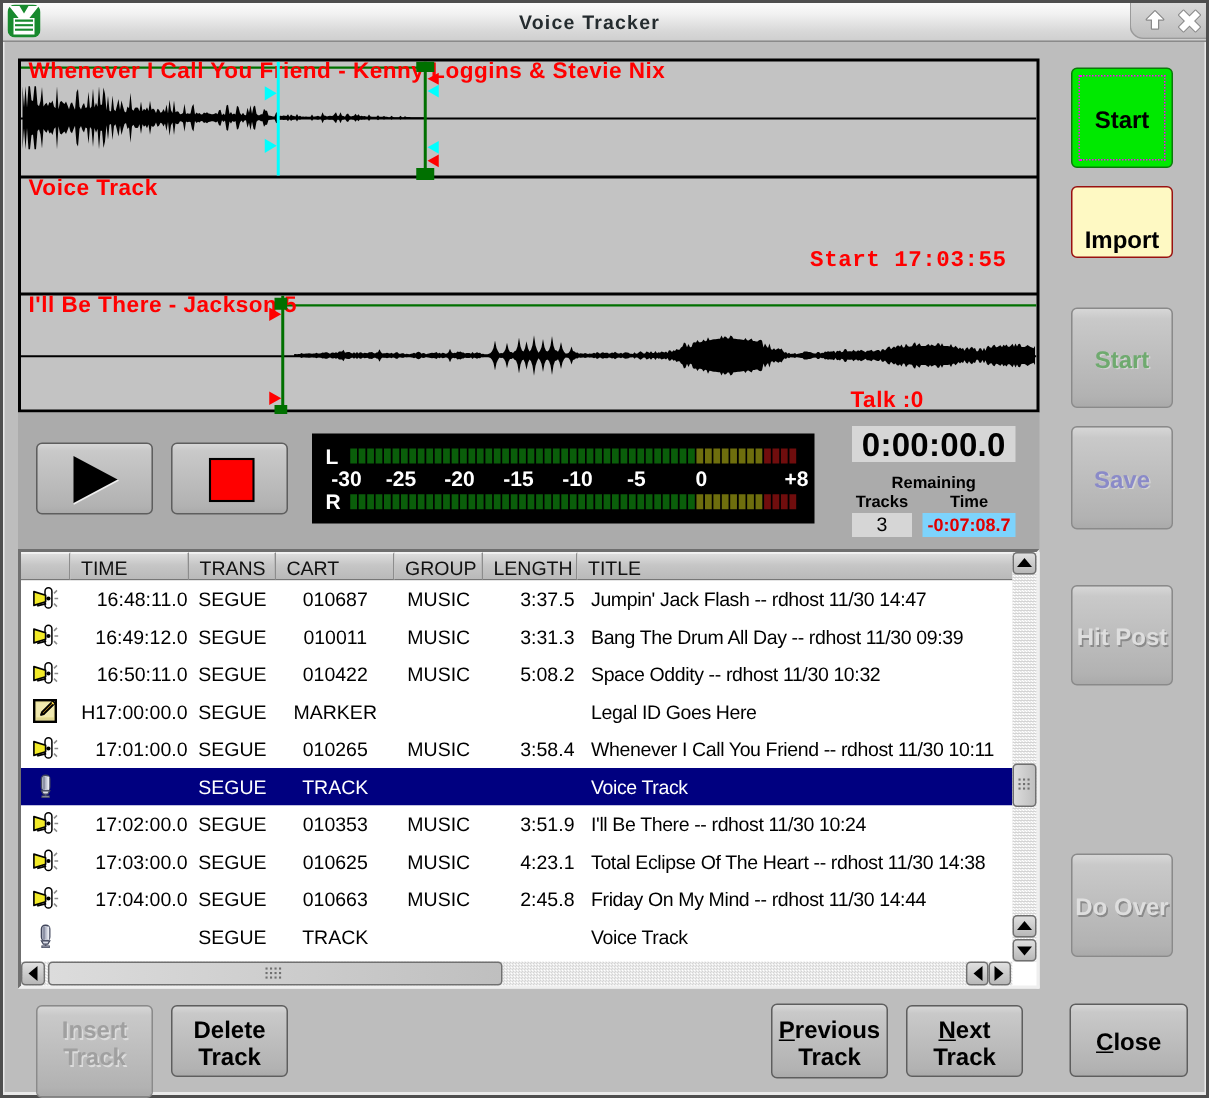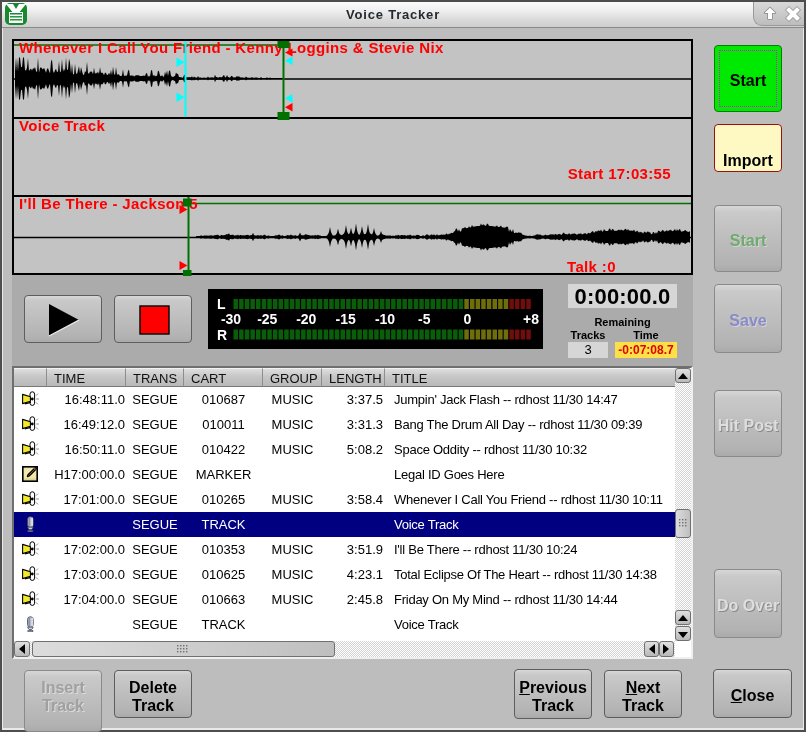--- a/index.html
+++ b/index.html
@@ -24,21 +24,21 @@
 .psvg { position:absolute; left:0; top:0; }
 .rtxt { position:absolute; font-weight:bold; font-size:15px; letter-spacing:0.35px; line-height:16px; color:#f00; white-space:pre; }
 
 #tstrip { left:12px; top:275px; width:681px; height:91px; background:#ababab; }
 .qbtn { position:absolute; border:1px solid #5e5e5e; border-radius:4px; background:linear-gradient(#d7d7d7,#c9c9c9 10%,#b2b2b2 90%,#aaa); }
 #meter { left:208px; top:289px; width:335px; height:60px; background:#000; }
 .mtxt { font:bold 14px "Liberation Sans",sans-serif; fill:#fff; }
 #tmr { left:568px; top:284px; width:109px; height:24px; background:#d6d6d6; font-weight:bold; font-size:22px; color:#000; text-align:center; line-height:25px; letter-spacing:0.2px; }
 .slab { position:absolute; font-weight:bold; font-size:11px; color:#000; }
 #box3 { left:568px; top:342px; width:40px; height:16px; background:#d6d6d6; font-size:13px; color:#000; text-align:center; line-height:16px; }
-#boxt { left:615px; top:342px; width:62px; height:16px; background:#fde047; font-weight:bold; font-size:12px; color:#e00000; text-align:center; line-height:16px; }
+#boxt { left:615px; top:342px; width:62px; height:16px; background:#7dd3fc; font-weight:bold; font-size:12px; color:#e00000; text-align:center; line-height:16px; }
 
 #tbl { left:12px; top:366px; width:681px; height:293px; background:#fff; border:2px solid; border-color:#6f6f6f #efefef #efefef #6f6f6f; }
 .hcell { position:absolute; top:0px; height:19px; background:linear-gradient(#dedede,#c6c6c6 45%,#b9b9b9); border-right:1px solid #8d8d8d; border-top:1px solid #f2f2f2; border-bottom:1px solid #777; font-size:13px; color:#111; line-height:19px; padding-left:7px; }
 #tview { position:absolute; left:0px; top:19px; width:661px; height:254px; background:#fff; overflow:hidden; }
 .trow { position:absolute; left:0; width:661px; height:25px; background:#fff; color:#000; font-size:13px; line-height:25px; }
 .trow.sel { background:#000080; color:#fff; }
 .trow div { position:absolute; top:0; height:25px; }
 .c-ic { left:0; width:33px; } .c-ic svg { position:absolute; left:8px; top:4px; }
 .c-time { left:33px; width:78px; text-align:right; }
 .c-trans { left:112px; width:58px; text-align:center; }
@@ -94,21 +94,21 @@
       <rect x="263.5" y="0" width="12" height="7" fill="#007000"></rect>
       <rect x="263.5" y="71" width="12" height="8" fill="#007000"></rect>
       <polygon points="278.5,7.5 278.5,15.5 271,11.5" fill="#f00"></polygon>
       <polygon points="278.5,15.5 278.5,24 271,19.7" fill="#0ff"></polygon>
       <polygon points="278.5,53 278.5,61.5 271,57.2" fill="#0ff"></polygon>
       <polygon points="278.5,62 278.5,70.5 271,66.2" fill="#f00"></polygon>
     </svg>
   </div>
   <div class="panel" id="p2">
     <div class="rtxt" style="left:5px;top:-1px;">Voice Track</div>
-    <div class="rtxt" style="right:20px;top:47px;">Start 17:03:55</div>
+    <div class="rtxt" style="right:20px;top:47px;font-family:Liberation Mono, monospace;">Start 17:03:55</div>
   </div>
   <div class="panel" id="p3">
     <svg class="psvg" width="677" height="79" style="z-index:1;">
       <line x1="0" y1="40.5" x2="677" y2="40.5" stroke="#000" stroke-width="1.4"></line>
       <polygon points="182.0,39.2 183.0,39.0 184.0,39.1 185.0,39.0 186.0,39.0 187.0,38.3 188.0,38.8 189.0,38.9 190.0,38.6 191.0,38.6 192.0,38.5 193.0,38.6 194.0,38.8 195.0,38.6 196.0,38.6 197.0,38.2 198.0,38.6 199.0,38.7 200.0,38.5 201.0,38.0 202.0,38.2 203.0,37.8 204.0,37.8 205.0,38.4 206.0,38.9 207.0,38.1 208.0,38.0 209.0,38.4 210.0,37.9 211.0,38.3 212.0,37.3 213.0,37.3 214.0,37.3 215.0,36.2 216.0,38.1 217.0,37.9 218.0,37.7 219.0,37.7 220.0,38.3 221.0,38.7 222.0,37.9 223.0,38.6 224.0,37.6 225.0,38.7 226.0,37.9 227.0,38.0 228.0,38.6 229.0,38.2 230.0,38.3 231.0,38.5 232.0,37.9 233.0,37.9 234.0,37.7 235.0,38.4 236.0,38.6 237.0,38.0 238.0,37.9 239.0,35.8 240.0,37.9 241.0,38.6 242.0,38.5 243.0,38.5 244.0,38.1 245.0,38.5 246.0,38.6 247.0,38.1 248.0,38.8 249.0,38.5 250.0,37.8 251.0,37.8 252.0,38.8 253.0,38.9 254.0,38.5 255.0,38.5 256.0,39.2 257.0,38.9 258.0,39.0 259.0,39.1 260.0,38.9 261.0,38.6 262.0,38.2 263.0,38.6 264.0,37.9 265.0,37.5 266.0,37.9 267.0,38.9 268.0,38.3 269.0,38.5 270.0,39.2 271.0,38.9 272.0,38.7 273.0,38.3 274.0,38.1 275.0,38.4 276.0,38.2 277.0,37.6 278.0,38.6 279.0,38.2 280.0,38.9 281.0,38.1 282.0,38.4 283.0,38.9 284.0,38.7 285.0,37.8 286.0,35.5 287.0,37.8 288.0,38.5 289.0,38.1 290.0,38.4 291.0,37.3 292.0,37.6 293.0,37.4 294.0,38.0 295.0,38.0 296.0,38.6 297.0,38.4 298.0,38.4 299.0,38.3 300.0,38.8 301.0,37.7 302.0,38.6 303.0,38.3 304.0,37.8 305.0,38.4 306.0,38.2 307.0,39.0 308.0,38.9 309.0,39.1 310.0,39.1 311.0,39.1 312.0,38.9 313.0,38.4 314.0,37.2 315.0,35.0 316.0,30.0 317.0,35.0 318.0,37.2 319.0,38.7 320.0,38.3 321.0,38.5 322.0,37.6 323.0,35.8 324.0,31.5 325.0,35.8 326.0,37.6 327.0,37.7 328.0,38.3 329.0,37.2 330.0,36.6 331.0,34.0 332.0,28.0 333.0,34.0 334.0,36.6 335.0,37.3 336.0,35.2 337.0,30.5 338.0,35.2 339.0,37.3 340.0,36.2 341.0,33.2 342.0,26.5 343.0,33.2 344.0,36.2 345.0,38.1 346.0,36.9 347.0,34.5 348.0,29.0 349.0,34.5 350.0,36.9 351.0,37.3 352.0,36.4 353.0,33.5 354.0,27.0 355.0,33.5 356.0,36.4 357.0,36.7 358.0,37.5 359.0,35.5 360.0,31.0 361.0,35.5 362.0,37.5 363.0,38.6 364.0,38.6 365.0,38.3 366.0,37.0 367.0,34.0 368.0,37.0 369.0,37.4 370.0,38.1 371.0,38.0 372.0,38.8 373.0,38.5 374.0,38.6 375.0,38.8 376.0,38.3 377.0,38.7 378.0,39.0 379.0,38.6 380.0,38.9 381.0,38.7 382.0,38.1 383.0,38.7 384.0,37.7 385.0,38.2 386.0,38.8 387.0,38.1 388.0,37.9 389.0,38.3 390.0,38.2 391.0,38.1 392.0,38.8 393.0,38.5 394.0,38.0 395.0,38.4 396.0,37.5 397.0,38.2 398.0,38.7 399.0,38.7 400.0,38.2 401.0,38.9 402.0,38.2 403.0,37.8 404.0,38.0 405.0,38.1 406.0,38.9 407.0,38.9 408.0,39.0 409.0,37.9 410.0,38.9 411.0,38.7 412.0,37.8 413.0,37.2 414.0,37.8 415.0,38.6 416.0,38.6 417.0,37.4 418.0,37.6 419.0,38.3 420.0,37.2 421.0,38.3 422.0,38.4 423.0,37.0 424.0,38.5 425.0,37.9 426.0,38.2 427.0,37.4 428.0,37.6 429.0,38.0 430.0,37.3 431.0,38.3 432.0,36.5 433.0,36.7 434.0,37.7 435.0,36.5 436.0,37.0 437.0,35.7 438.0,36.1 439.0,36.1 440.0,34.6 441.0,34.0 442.0,31.3 443.0,31.9 444.0,34.5 445.0,32.3 446.0,34.5 447.0,34.4 448.0,31.5 449.0,31.1 450.0,31.3 451.0,29.7 452.0,31.2 453.0,31.1 454.0,30.9 455.0,29.3 456.0,30.5 457.0,30.3 458.0,27.9 459.0,29.8 460.0,29.6 461.0,29.4 462.0,29.2 463.0,29.1 464.0,29.0 465.0,28.9 466.0,28.8 467.0,26.6 468.0,28.6 469.0,27.4 470.0,27.5 471.0,28.7 472.0,28.7 473.0,26.6 474.0,27.1 475.0,28.8 476.0,28.9 477.0,29.0 478.0,29.1 479.0,29.2 480.0,29.4 481.0,29.5 482.0,29.6 483.0,28.3 484.0,29.9 485.0,30.0 486.0,29.4 487.0,28.6 488.0,30.3 489.0,30.4 490.0,30.6 491.0,30.7 492.0,29.9 493.0,29.5 494.0,30.0 495.0,34.7 496.0,32.0 497.0,33.8 498.0,35.0 499.0,32.0 500.0,35.9 501.0,36.1 502.0,35.2 503.0,36.3 504.0,35.6 505.0,35.2 506.0,36.0 507.0,35.4 508.0,37.0 509.0,38.1 510.0,37.7 511.0,38.8 512.0,38.2 513.0,39.0 514.0,38.8 515.0,38.9 516.0,38.4 517.0,39.1 518.0,38.9 519.0,38.7 520.0,38.4 521.0,38.4 522.0,37.4 523.0,37.4 524.0,37.3 525.0,37.7 526.0,37.6 527.0,38.0 528.0,38.5 529.0,38.6 530.0,38.6 531.0,37.7 532.0,37.7 533.0,38.6 534.0,38.1 535.0,38.3 536.0,37.3 537.0,37.6 538.0,37.2 539.0,37.5 540.0,37.4 541.0,37.4 542.0,36.8 543.0,38.3 544.0,36.9 545.0,37.2 546.0,36.7 547.0,37.9 548.0,37.5 549.0,35.9 550.0,35.6 551.0,37.3 552.0,37.1 553.0,37.2 554.0,37.4 555.0,36.1 556.0,37.2 557.0,37.4 558.0,36.5 559.0,37.0 560.0,36.2 561.0,36.7 562.0,37.1 563.0,37.9 564.0,36.8 565.0,36.8 566.0,36.7 567.0,36.2 568.0,37.4 569.0,37.1 570.0,36.6 571.0,36.3 572.0,36.4 573.0,37.5 574.0,35.8 575.0,35.9 576.0,36.6 577.0,35.5 578.0,34.4 579.0,34.0 580.0,35.9 581.0,34.8 582.0,34.0 583.0,34.8 584.0,33.5 585.0,33.4 586.0,34.2 587.0,32.6 588.0,34.6 589.0,34.5 590.0,32.1 591.0,33.5 592.0,34.1 593.0,34.0 594.0,33.9 595.0,32.0 596.0,31.2 597.0,33.7 598.0,32.6 599.0,31.8 600.0,33.7 601.0,33.7 602.0,33.7 603.0,33.7 604.0,33.0 605.0,32.4 606.0,33.6 607.0,32.6 608.0,33.1 609.0,33.6 610.0,33.3 611.0,31.8 612.0,31.9 613.0,33.6 614.0,31.9 615.0,33.6 616.0,33.6 617.0,33.7 618.0,33.6 619.0,34.0 620.0,32.4 621.0,34.4 622.0,34.7 623.0,33.5 624.0,34.5 625.0,35.7 626.0,34.6 627.0,35.6 628.0,35.0 629.0,36.8 630.0,35.1 631.0,34.5 632.0,36.1 633.0,34.9 634.0,34.2 635.0,35.5 636.0,35.0 637.0,37.1 638.0,37.2 639.0,35.1 640.0,35.2 641.0,37.0 642.0,34.9 643.0,36.8 644.0,34.1 645.0,33.5 646.0,34.7 647.0,34.8 648.0,33.4 649.0,32.8 650.0,34.5 651.0,34.4 652.0,33.7 653.0,33.2 654.0,34.5 655.0,32.9 656.0,33.6 657.0,32.6 658.0,34.2 659.0,34.1 660.0,33.3 661.0,32.1 662.0,34.2 663.0,32.0 664.0,34.0 665.0,32.4 666.0,32.1 667.0,34.4 668.0,34.4 669.0,34.3 670.0,33.9 671.0,33.0 672.0,33.6 673.0,34.4 674.0,34.7 675.0,35.1 676.0,33.7 676.0,46.3 675.0,44.9 674.0,45.3 673.0,45.6 672.0,46.4 671.0,47.0 670.0,46.1 669.0,45.7 668.0,45.6 667.0,45.6 666.0,47.9 665.0,47.6 664.0,46.0 663.0,48.0 662.0,45.8 661.0,47.9 660.0,46.7 659.0,45.9 658.0,45.8 657.0,47.4 656.0,46.4 655.0,47.1 654.0,45.5 653.0,46.8 652.0,46.3 651.0,45.6 650.0,45.5 649.0,47.2 648.0,46.6 647.0,45.2 646.0,45.3 645.0,46.5 644.0,45.9 643.0,43.2 642.0,45.1 641.0,43.0 640.0,44.8 639.0,44.9 638.0,42.8 637.0,42.9 636.0,45.0 635.0,44.5 634.0,45.8 633.0,45.1 632.0,43.9 631.0,45.5 630.0,44.9 629.0,43.2 628.0,45.0 627.0,44.4 626.0,45.4 625.0,44.3 624.0,45.5 623.0,46.5 622.0,45.3 621.0,45.6 620.0,47.6 619.0,46.0 618.0,46.4 617.0,46.3 616.0,46.4 615.0,46.4 614.0,48.1 613.0,46.4 612.0,48.1 611.0,48.2 610.0,46.7 609.0,46.4 608.0,46.9 607.0,47.4 606.0,46.4 605.0,47.6 604.0,47.0 603.0,46.3 602.0,46.3 601.0,46.3 600.0,46.3 599.0,48.2 598.0,47.4 597.0,46.3 596.0,48.8 595.0,48.0 594.0,46.1 593.0,46.0 592.0,45.9 591.0,46.5 590.0,47.9 589.0,45.5 588.0,45.4 587.0,47.4 586.0,45.8 585.0,46.6 584.0,46.5 583.0,45.2 582.0,46.0 581.0,45.2 580.0,44.1 579.0,46.0 578.0,45.6 577.0,44.5 576.0,43.4 575.0,44.1 574.0,44.2 573.0,42.5 572.0,43.6 571.0,43.7 570.0,43.4 569.0,42.9 568.0,42.6 567.0,43.8 566.0,43.3 565.0,43.2 564.0,43.2 563.0,42.1 562.0,42.9 561.0,43.3 560.0,43.8 559.0,43.0 558.0,43.5 557.0,42.6 556.0,42.8 555.0,43.9 554.0,42.6 553.0,42.8 552.0,42.9 551.0,42.7 550.0,44.4 549.0,44.1 548.0,42.5 547.0,42.1 546.0,43.3 545.0,42.8 544.0,43.1 543.0,41.7 542.0,43.2 541.0,42.6 540.0,42.6 539.0,42.5 538.0,42.8 537.0,42.4 536.0,42.7 535.0,41.7 534.0,41.9 533.0,41.4 532.0,42.3 531.0,42.3 530.0,41.4 529.0,41.4 528.0,41.5 527.0,42.0 526.0,42.4 525.0,42.3 524.0,42.7 523.0,42.6 522.0,42.6 521.0,41.6 520.0,41.6 519.0,41.3 518.0,41.1 517.0,40.9 516.0,41.6 515.0,41.1 514.0,41.2 513.0,41.0 512.0,41.8 511.0,41.2 510.0,42.3 509.0,41.9 508.0,43.0 507.0,44.6 506.0,44.0 505.0,44.8 504.0,44.4 503.0,43.7 502.0,44.8 501.0,43.9 500.0,44.1 499.0,48.0 498.0,45.0 497.0,46.2 496.0,48.0 495.0,45.3 494.0,50.0 493.0,50.5 492.0,50.1 491.0,49.3 490.0,49.4 489.0,49.6 488.0,49.7 487.0,51.4 486.0,50.6 485.0,50.0 484.0,50.1 483.0,51.7 482.0,50.4 481.0,50.5 480.0,50.6 479.0,50.8 478.0,50.9 477.0,51.0 476.0,51.1 475.0,51.2 474.0,52.9 473.0,53.4 472.0,51.3 471.0,51.3 470.0,52.5 469.0,52.6 468.0,51.4 467.0,53.4 466.0,51.2 465.0,51.1 464.0,51.0 463.0,50.9 462.0,50.8 461.0,50.6 460.0,50.4 459.0,50.2 458.0,52.1 457.0,49.7 456.0,49.5 455.0,50.7 454.0,49.1 453.0,48.9 452.0,48.8 451.0,50.3 450.0,48.7 449.0,48.9 448.0,48.5 447.0,45.6 446.0,45.5 445.0,47.7 444.0,45.5 443.0,48.1 442.0,48.7 441.0,46.0 440.0,45.4 439.0,43.9 438.0,43.9 437.0,44.3 436.0,43.0 435.0,43.5 434.0,42.3 433.0,43.3 432.0,43.5 431.0,41.7 430.0,42.7 429.0,42.0 428.0,42.4 427.0,42.6 426.0,41.8 425.0,42.1 424.0,41.5 423.0,43.0 422.0,41.6 421.0,41.7 420.0,42.8 419.0,41.7 418.0,42.4 417.0,42.6 416.0,41.4 415.0,41.4 414.0,42.2 413.0,42.8 412.0,42.2 411.0,41.3 410.0,41.1 409.0,42.1 408.0,41.0 407.0,41.1 406.0,41.1 405.0,41.9 404.0,42.0 403.0,42.2 402.0,41.8 401.0,41.1 400.0,41.8 399.0,41.3 398.0,41.3 397.0,41.8 396.0,42.5 395.0,41.6 394.0,42.0 393.0,41.5 392.0,41.2 391.0,41.9 390.0,41.8 389.0,41.7 388.0,42.1 387.0,41.9 386.0,41.2 385.0,41.8 384.0,42.3 383.0,41.3 382.0,41.9 381.0,41.3 380.0,41.1 379.0,41.4 378.0,41.0 377.0,41.3 376.0,41.7 375.0,41.2 374.0,41.4 373.0,41.5 372.0,41.2 371.0,42.0 370.0,41.9 369.0,42.6 368.0,43.0 367.0,46.0 366.0,43.0 365.0,41.7 364.0,41.4 363.0,41.4 362.0,42.5 361.0,44.5 360.0,49.0 359.0,44.5 358.0,42.5 357.0,43.3 356.0,43.6 355.0,46.5 354.0,53.0 353.0,46.5 352.0,43.6 351.0,42.7 350.0,43.1 349.0,45.5 348.0,51.0 347.0,45.5 346.0,43.1 345.0,41.9 344.0,43.8 343.0,46.8 342.0,53.5 341.0,46.8 340.0,43.8 339.0,42.7 338.0,44.8 337.0,49.5 336.0,44.8 335.0,42.7 334.0,43.4 333.0,46.0 332.0,52.0 331.0,46.0 330.0,43.4 329.0,42.8 328.0,41.7 327.0,42.3 326.0,42.4 325.0,44.2 324.0,48.5 323.0,44.2 322.0,42.4 321.0,41.5 320.0,41.7 319.0,41.3 318.0,42.8 317.0,45.0 316.0,50.0 315.0,45.0 314.0,42.8 313.0,41.6 312.0,41.1 311.0,40.9 310.0,40.9 309.0,40.9 308.0,41.1 307.0,41.0 306.0,41.8 305.0,41.6 304.0,42.2 303.0,41.7 302.0,41.4 301.0,42.3 300.0,41.2 299.0,41.7 298.0,41.6 297.0,41.6 296.0,41.4 295.0,42.0 294.0,42.0 293.0,42.6 292.0,42.4 291.0,42.7 290.0,41.6 289.0,41.9 288.0,41.5 287.0,42.2 286.0,44.5 285.0,42.2 284.0,41.3 283.0,41.1 282.0,41.6 281.0,41.9 280.0,41.1 279.0,41.8 278.0,41.4 277.0,42.4 276.0,41.8 275.0,41.6 274.0,41.9 273.0,41.7 272.0,41.3 271.0,41.1 270.0,40.8 269.0,41.5 268.0,41.7 267.0,41.1 266.0,42.1 265.0,42.5 264.0,42.1 263.0,41.4 262.0,41.8 261.0,41.4 260.0,41.1 259.0,40.9 258.0,41.0 257.0,41.1 256.0,40.8 255.0,41.5 254.0,41.5 253.0,41.1 252.0,41.2 251.0,42.2 250.0,42.2 249.0,41.5 248.0,41.2 247.0,41.9 246.0,41.4 245.0,41.5 244.0,41.9 243.0,41.5 242.0,41.5 241.0,41.4 240.0,42.1 239.0,44.2 238.0,42.1 237.0,42.0 236.0,41.4 235.0,41.6 234.0,42.3 233.0,42.1 232.0,42.1 231.0,41.5 230.0,41.7 229.0,41.8 228.0,41.4 227.0,42.0 226.0,42.1 225.0,41.3 224.0,42.4 223.0,41.4 222.0,42.1 221.0,41.3 220.0,41.7 219.0,42.3 218.0,42.3 217.0,42.1 216.0,41.9 215.0,43.8 214.0,42.7 213.0,42.7 212.0,42.7 211.0,41.7 210.0,42.1 209.0,41.6 208.0,42.0 207.0,41.9 206.0,41.1 205.0,41.6 204.0,42.2 203.0,42.2 202.0,41.8 201.0,42.0 200.0,41.5 199.0,41.3 198.0,41.4 197.0,41.8 196.0,41.4 195.0,41.4 194.0,41.2 193.0,41.4 192.0,41.5 191.0,41.4 190.0,41.4 189.0,41.1 188.0,41.2 187.0,41.7 186.0,41.0 185.0,41.0 184.0,40.9 183.0,41.0 182.0,40.8" fill="#000"></polygon>
       <line x1="177" y1="6.5" x2="677" y2="6.5" stroke="#007000" stroke-width="1.5"></line>
     </svg>
     <div class="rtxt" style="left:5px;top:-1px;z-index:2;">I'll Be There - Jackson 5</div>
     <svg class="psvg" width="677" height="79" style="z-index:3;">
       <line x1="174.5" y1="0" x2="174.5" y2="76" stroke="#007000" stroke-width="2"></line>

